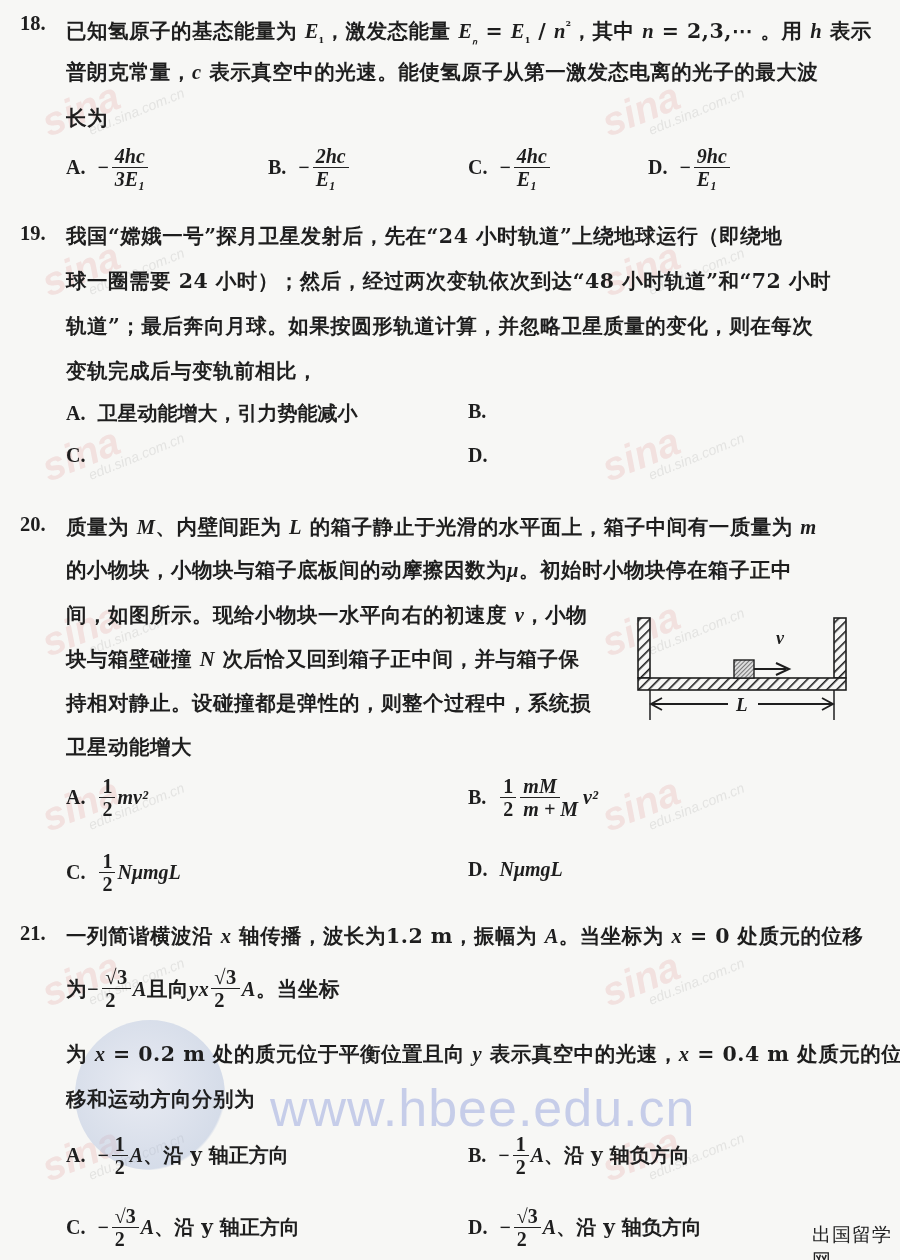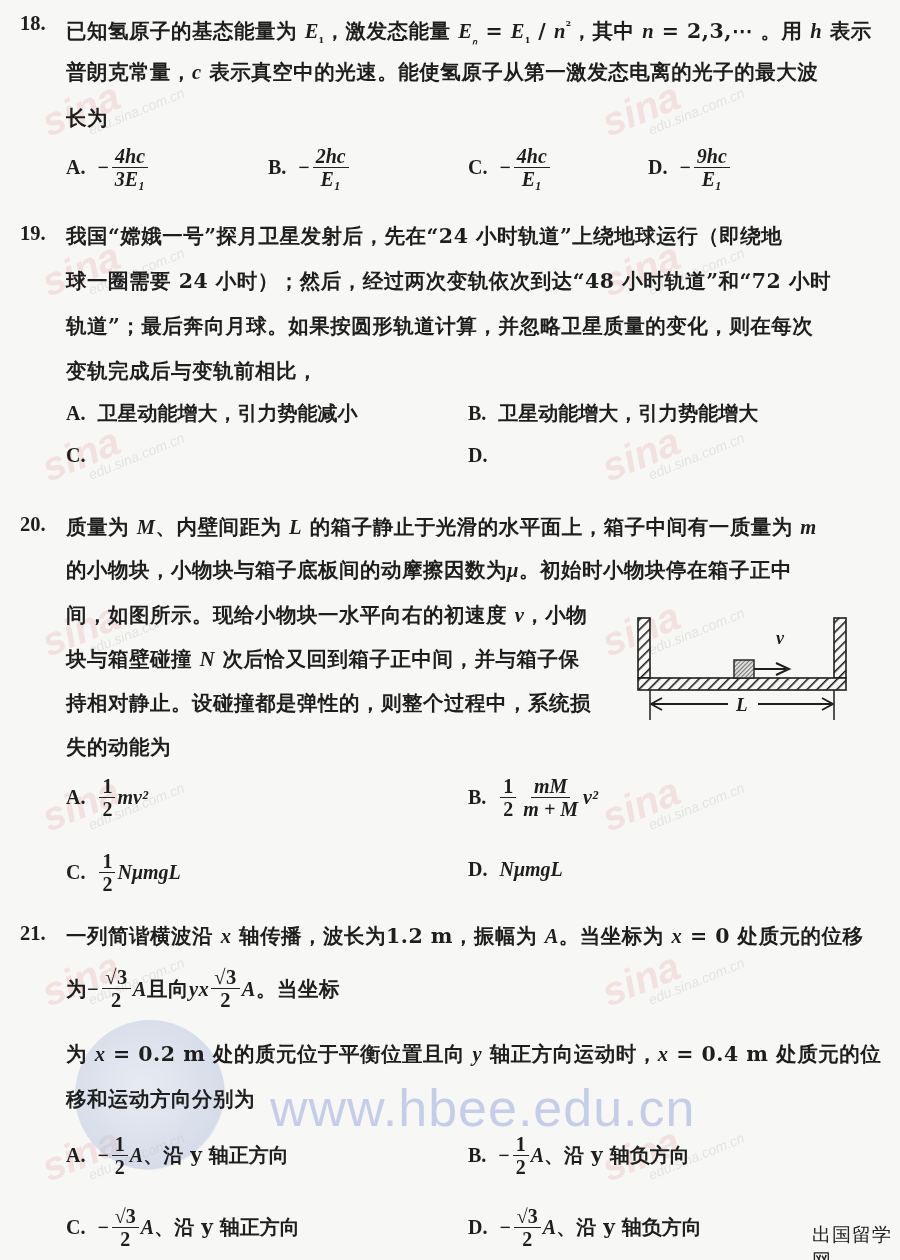--- a/index.html
+++ b/index.html
@@ -6,21 +6,21 @@
   body {
     width:900px; height:1260px; background:#f7f7f5; position:relative; overflow:hidden;
     font-family: "DejaVu Serif", "Liberation Serif", serif; color:#1e1e1e;
   }
   .page { position:absolute; left:0; top:0; width:900px; height:1260px; }
   .line { position:absolute; font-size:20.5px; font-weight:bold; white-space:nowrap; letter-spacing:0.5px; line-height:28px; }
   .qnum { position:absolute; font-size:20.5px; font-weight:bold; font-family:"Liberation Serif", serif; }
   .it { font-style:italic; font-family:"Liberation Serif", serif; }
   .opt { position:absolute; font-size:20px; font-weight:bold; white-space:nowrap; display:flex; align-items:center; }
   .opt .lbl { font-family:"Liberation Serif", serif; margin-right:12px; }
-  .frac { display:inline-flex; flex-direction:column; align-items:center; vertical-align:middle; font-family:"Liberation Serif", serif; font-style:italic; line-height:22px; margin:0 2px; }
+  .frac { display:inline-flex; flex-direction:column; align-items:flex-start; vertical-align:middle; font-family:"Liberation Serif", serif; font-style:italic; line-height:22px; margin:0 2px; }
   .frac .num { padding:0 3px; border-bottom:1.8px solid #222; }
   .frac .den { padding:0 3px; }
   .frac .up { font-style:normal; }
   .neg { font-family:"Liberation Serif", serif; margin-right:1px; }
   .wm-sina { position:absolute; color:rgba(210,80,80,0.13); font-family:"Liberation Sans", sans-serif; font-weight:bold; font-style:italic; transform:rotate(-22deg); font-size:40px; pointer-events:none; }
   .wm-sina small { display:block; font-size:14px; color:rgba(140,140,140,0.18); font-weight:normal; margin-left:40px; margin-top:-8px; }
   .wm-big-cn { position:absolute; left:270px; top:1010px; font-size:70px; color:rgba(230,80,110,0.33); font-family:"DejaVu Sans", sans-serif; letter-spacing:22px; font-style:italic; pointer-events:none; }
   .wm-big-url { position:absolute; left:270px; top:1078px; font-size:52px; color:rgba(100,120,210,0.33); font-family:"Liberation Sans", sans-serif; letter-spacing:1px; pointer-events:none; }
   .wm-globe { position:absolute; left:75px; top:1020px; width:150px; height:150px; border-radius:50%; background:radial-gradient(circle at 45% 45%, rgba(220,225,240,0.55), rgba(150,170,210,0.35) 70%, rgba(150,170,210,0) 72%); pointer-events:none; }
   .footer-logo { position:absolute; left:812px; top:1222px; text-align:left; }
@@ -100,21 +100,20 @@
     <div class="line" style="left:66px;top:267px">球一圈需要 24 小时）；然后，经过两次变轨依次到达“48 小时轨道”和“72 小时</div>
     <div class="line" style="left:66px;top:312px">轨道”；最后奔向月球。如果按圆形轨道计算，并忽略卫星质量的变化，则在每次</div>
     <div class="line" style="left:66px;top:357px">变轨完成后与变轨前相比，</div>
 
     <div class="opt" style="left:66px;top:400px">
         <span class="lbl">A.</span>
         <span>卫星动能增大，引力势能减小</span>
       </div>
     <div class="opt" style="left:468px;top:400px">
         <span class="lbl">B.</span>
-        <span>卫星动能增大，引力势能增大</span>
       </div>
     <div class="opt" style="left:66px;top:444px">
         <span class="lbl">C.</span>
       </div>
     <div class="opt" style="left:468px;top:444px">
         <span class="lbl">D.</span>
       </div>
   </div>
 
   <div>
@@ -125,21 +124,21 @@
     <div class="line" style="left:66px;top:556px">
       <span>的小物块，小物块与箱子底板间的动摩擦因数为</span><span class="it">μ</span><span>。初始时小物块停在箱子正中</span>
     </div>
     <div class="line" style="left:66px;top:601px">
       <span>间，如图所示。现给小物块一水平向右的初速度 </span><span class="it">v</span><span>，小物</span>
     </div>
     <div class="line" style="left:66px;top:645px">
       <span>块与箱壁碰撞 </span><span class="it">N</span><span> 次后恰又回到箱子正中间，并与箱子保</span>
     </div>
     <div class="line" style="left:66px;top:689px">持相对静止。设碰撞都是弹性的，则整个过程中，系统损</div>
-    <div class="line" style="left:66px;top:733px">失的动能为</div>
+    <div class="line" style="left:66px;top:733px">卫星动能增大</div>
 
     <svg class="diagram" width="220" height="110" viewBox="0 0 220 110">
       <defs>
         <pattern id="hatch" width="7" height="7" patternUnits="userSpaceOnUse" patternTransform="rotate(45)">
           <rect width="7" height="7" fill="#f7f7f5"></rect>
           <line x1="0" y1="0" x2="0" y2="7" stroke="#1e1e1e" stroke-width="3.2"></line>
         </pattern>
         <pattern id="hatch2" width="3" height="3" patternUnits="userSpaceOnUse" patternTransform="rotate(45)">
           <rect width="3" height="3" fill="#ddd"></rect>
           <line x1="0" y1="0" x2="0" y2="3" stroke="#333" stroke-width="1.2"></line>
@@ -224,21 +223,21 @@
         <span class="it">y</span>
         <span class="it">x</span>
       <span class="frac">
           <span class="num up">√3</span>
           <span class="den up">2</span>
         </span>
       <span class="it">A</span>
         <span>。当坐标</span>
     </div>
     <div class="line" style="left:66px;top:1040px">
-      <span>为 </span><span class="it">x</span><span> = 0.2 m 处的质元位于平衡位置且向 </span><span class="it">y</span><span> 轴正方向运动时，</span><span class="it">x</span><span> = 0.4 m 处质元的位</span>
+      <span>为 </span><span class="it">x</span><span> = 0.2 m 处的质元位于平衡位置且向 </span><span class="it">y</span><span> 表示真空中的光速，</span><span class="it">x</span><span> = 0.4 m 处质元的位</span>
     </div>
     <div class="line" style="left:66px;top:1085px">移和运动方向分别为</div>
 
     <div class="opt" style="left:66px;top:1133px">
       <span class="lbl">A.</span>
         <span class="neg">−</span>
       <span class="frac">
           <span class="num up">1</span>
           <span class="den up">2</span>
         </span>

